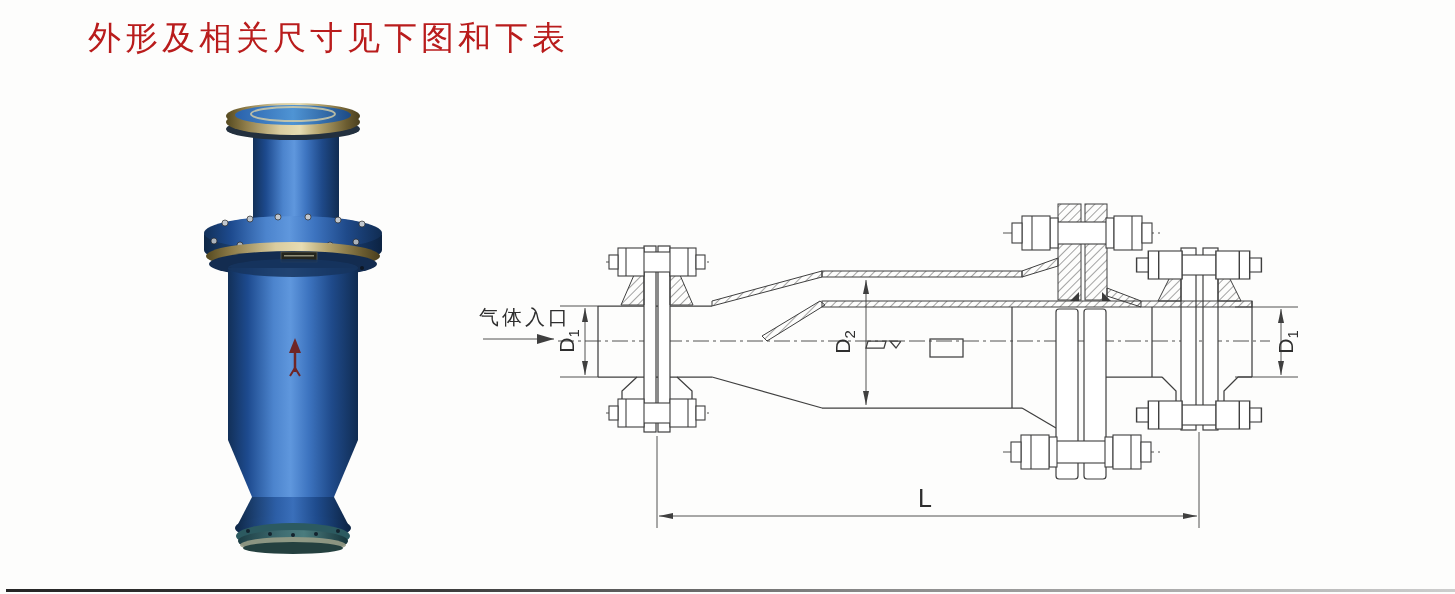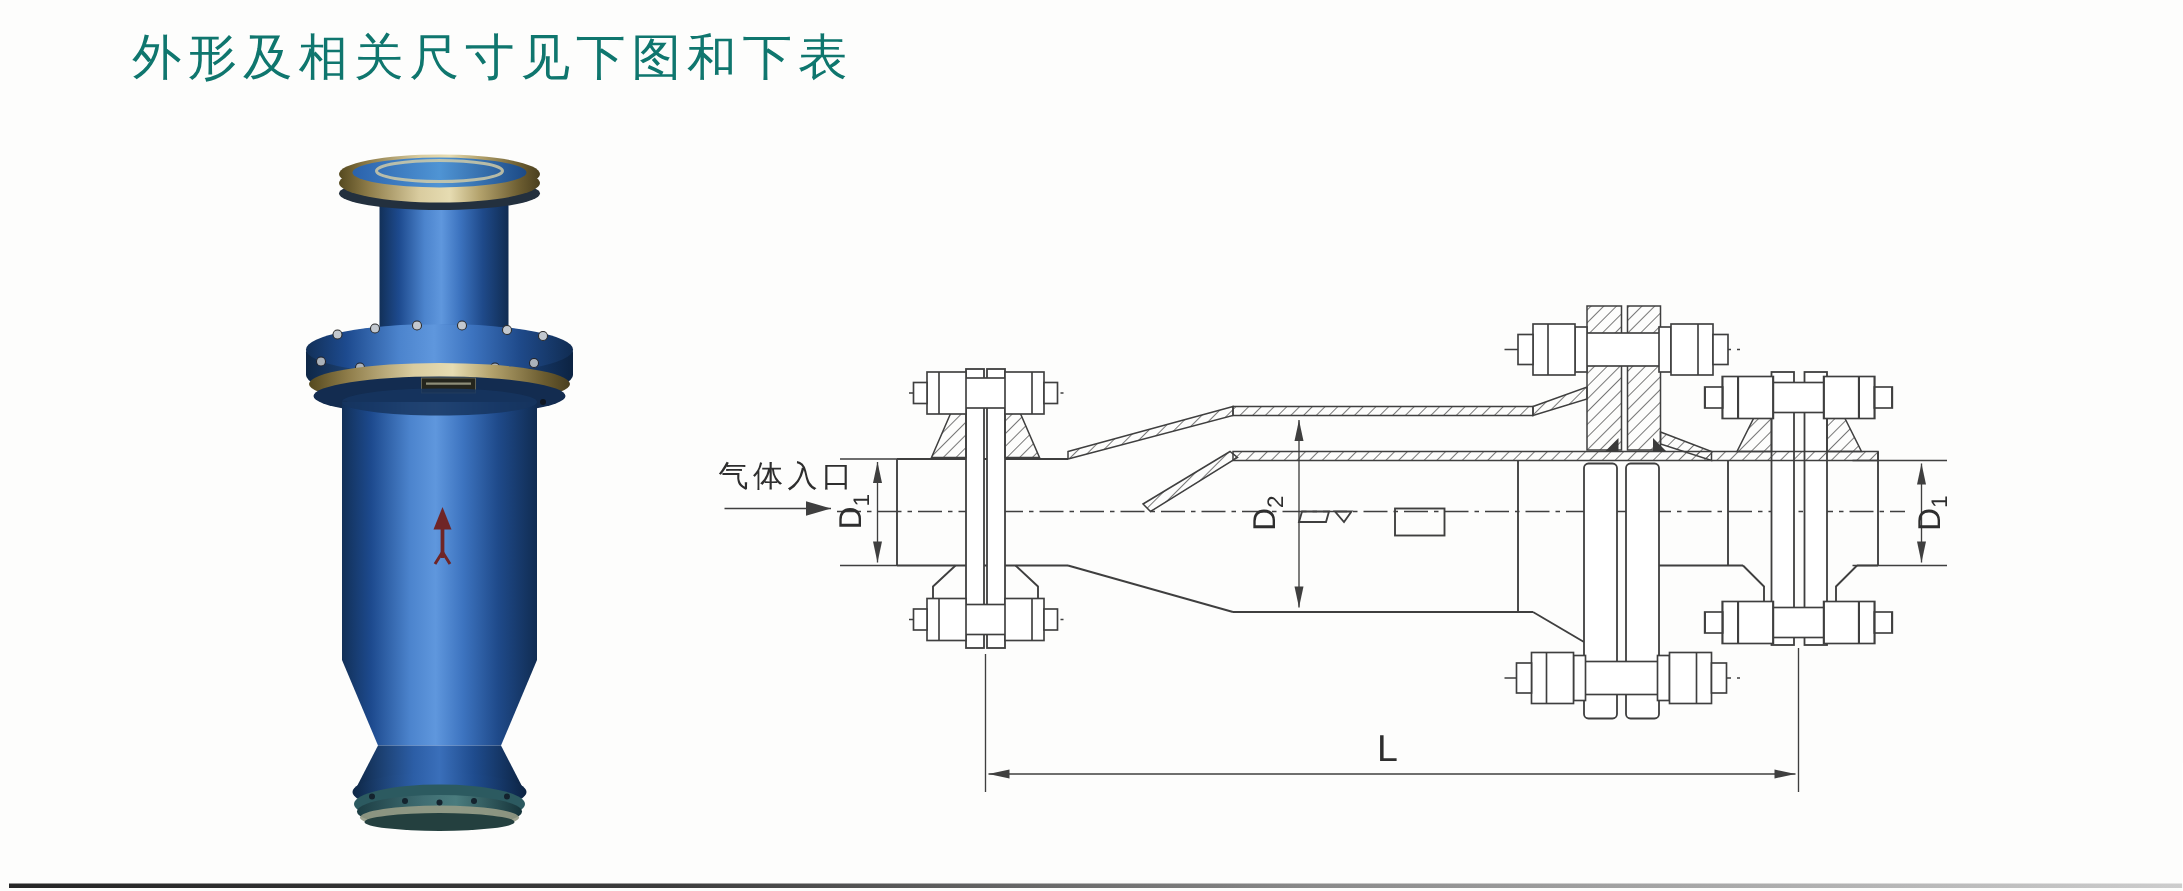--- a/index.html
+++ b/index.html
@@ -1,19 +1,19 @@
 <!DOCTYPE html>
 <html><head>
 <meta charset="utf-8">
 <style>
   html,body{margin:0;padding:0;background:#ffffff;}
   .page{position:relative;width:1455px;height:594px;background:#fdfdfc;overflow:hidden;
         font-family:"Liberation Sans",sans-serif;}
   .title{position:absolute;left:88px;top:16px;margin:0;font-size:33px;font-weight:500;
-         letter-spacing:4px;color:#0f766e;font-family:"Liberation Sans",sans-serif;}
+         letter-spacing:4px;color:#b91c1c;font-family:"Liberation Sans",sans-serif;}
   .scene{position:absolute;left:0;top:0;}
   .table-top-edge{position:absolute;left:6px;right:0;top:589px;height:3px;
         background:linear-gradient(to right,#262626 0%,#3c3c3c 30%,#8a8a8a 60%,#cdcdcd 100%);}
   
   .ln{fill:none;stroke-width:1.25;}
   .cl{fill:none;stroke-width:0.9;stroke-dasharray:16 4 3 4;}
   .hz{fill:url(#hatch);stroke-width:1;}
   .wt{fill:#ffffff;stroke-width:1.2;}
   .dim{stroke-width:0.9;fill:none;}
   .weld{stroke:none;fill:#3a3a3a;}

